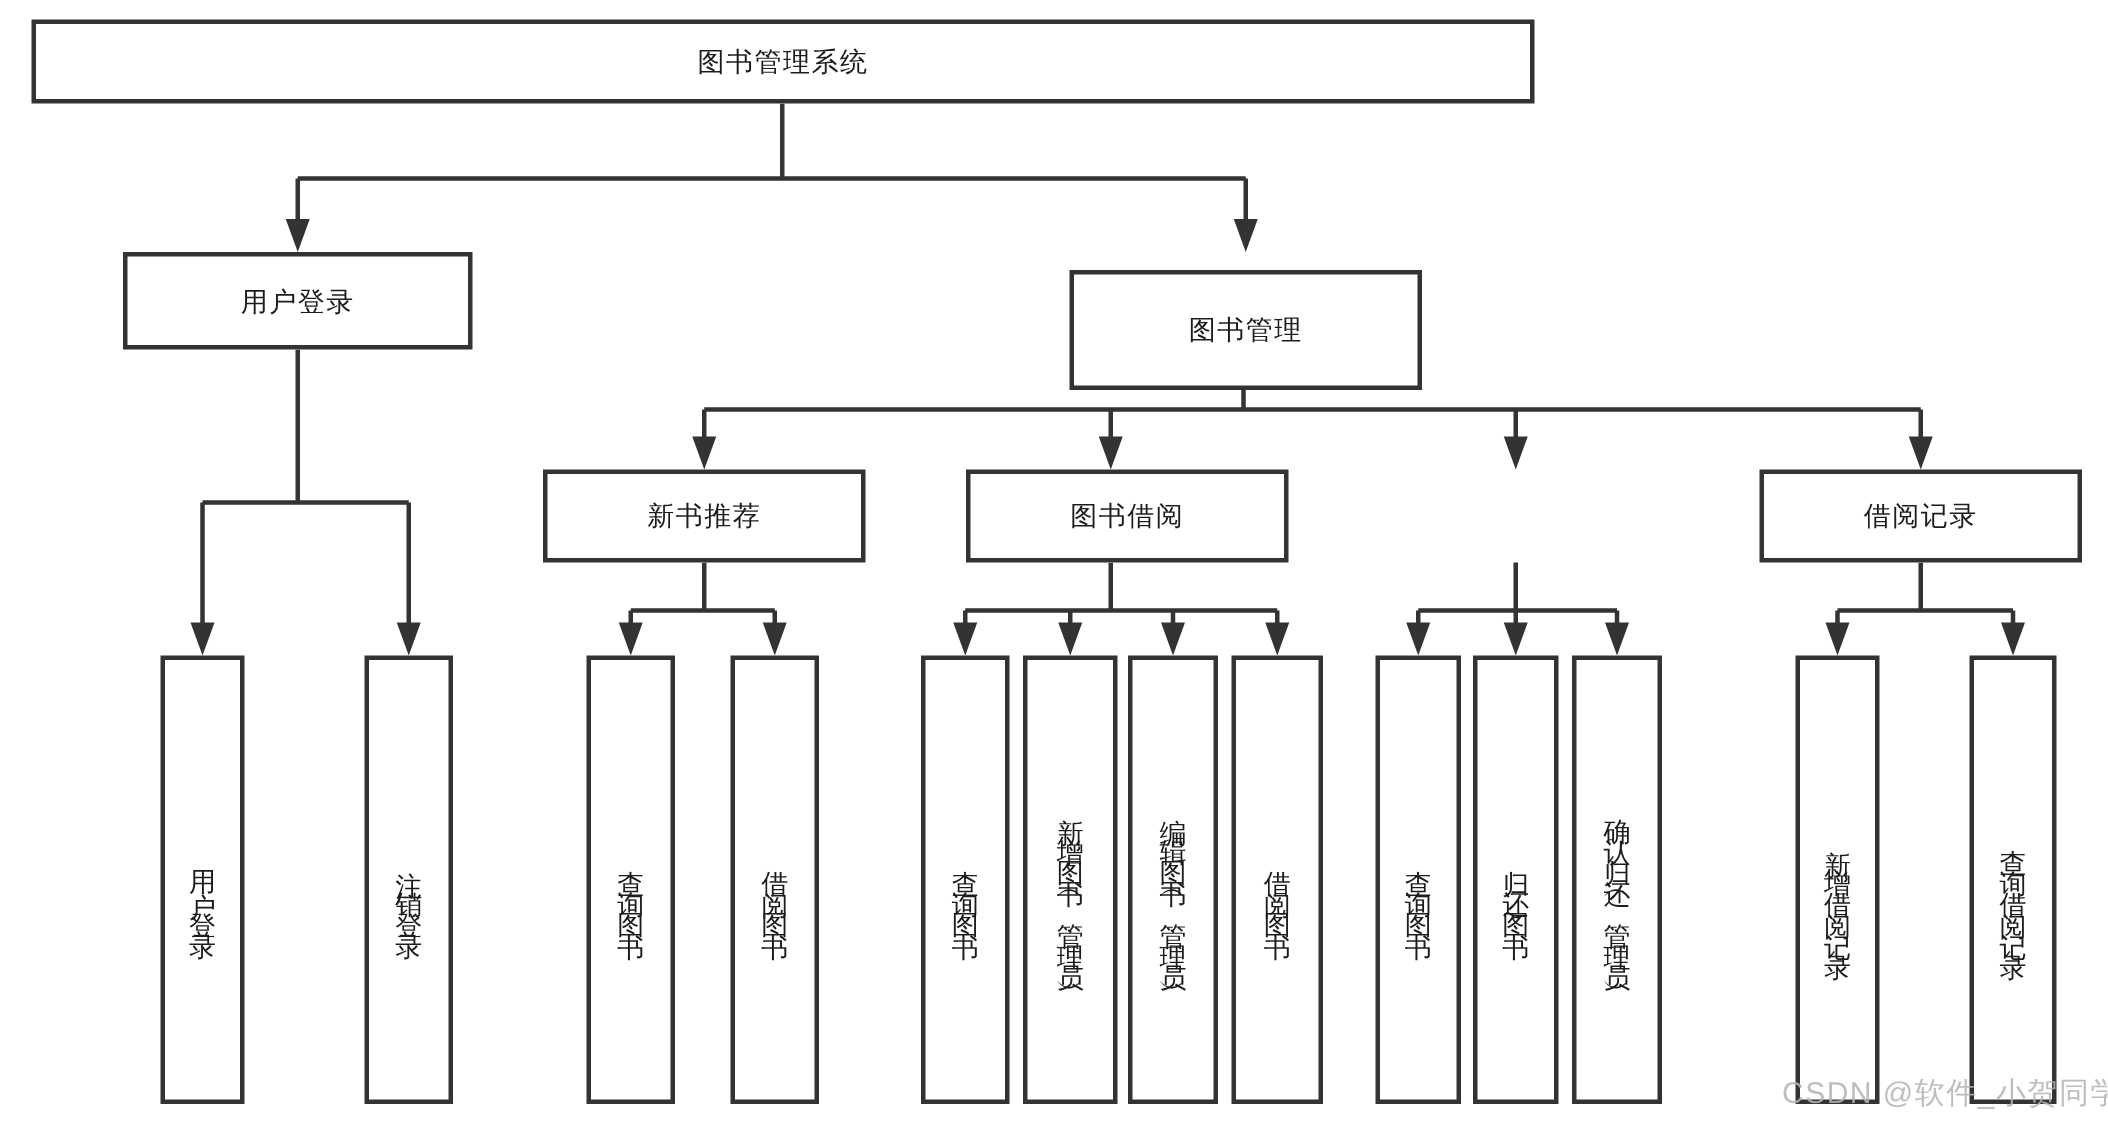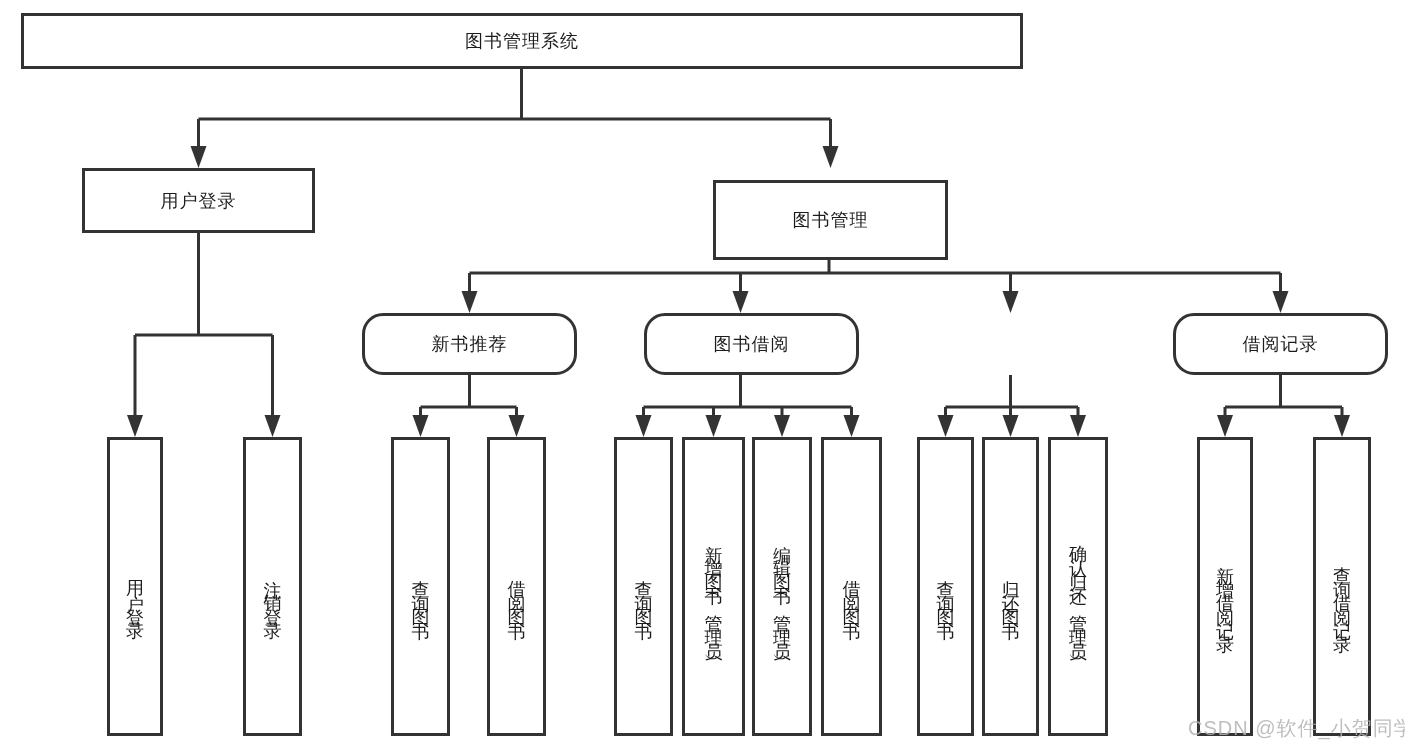--- a/index.html
+++ b/index.html
@@ -25,21 +25,21 @@
     box-sizing:border-box;
     border:3px solid var(--line);
     background:var(--background);
     display:flex;align-items:center;justify-content:center;
     z-index:2;
   }
   .hlabel{font-size:18px;letter-spacing:1px;white-space:nowrap;}
   .root{left:21px;top:13px;width:1002px;height:56px;}
   .l2a{left:82px;top:168px;width:233px;height:65px;}
   .l2b{left:713px;top:168px;width:235px;height:80px;margin-top:12px;}
-  .l3{top:313px;width:215px;height:62px;border-radius:21px;}
+  .l3{top:313px;width:215px;height:62px;}
   .leaf{top:437px;height:299px;}
   .vtext{
     writing-mode:vertical-rl;
     text-orientation:mixed;
     font-size:18px;
     line-height:1;
     letter-spacing:14px;
     margin-bottom:-14px;
     white-space:nowrap;
   }

